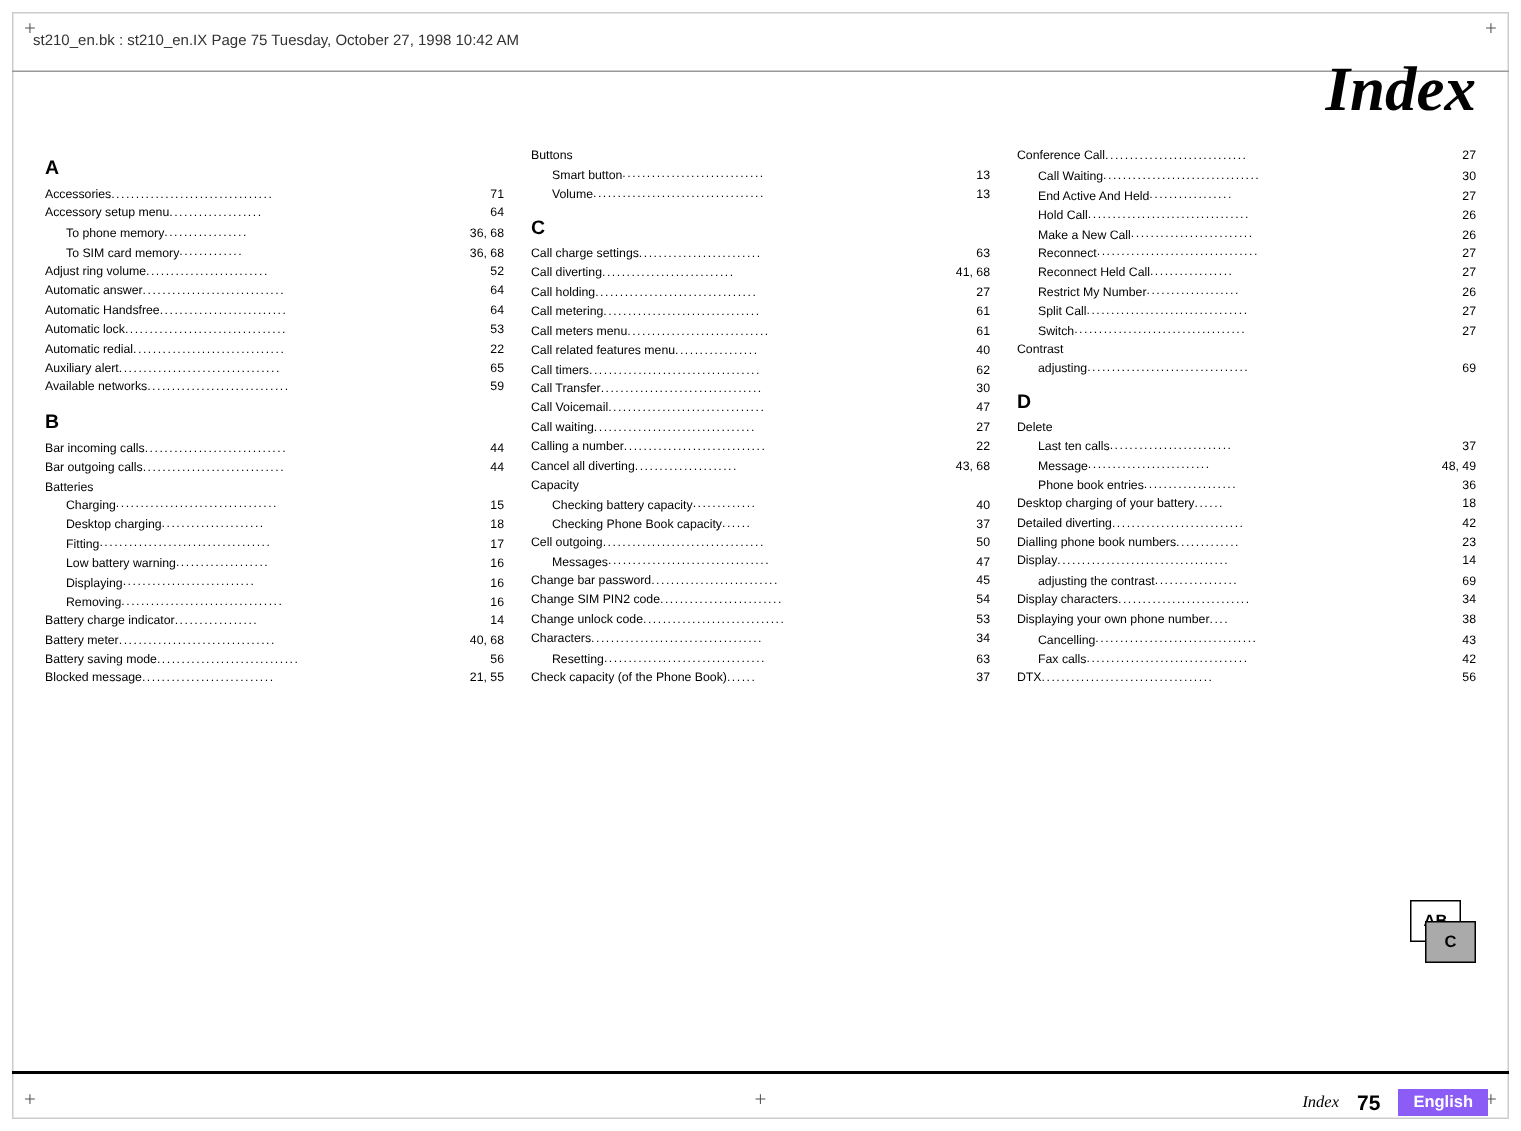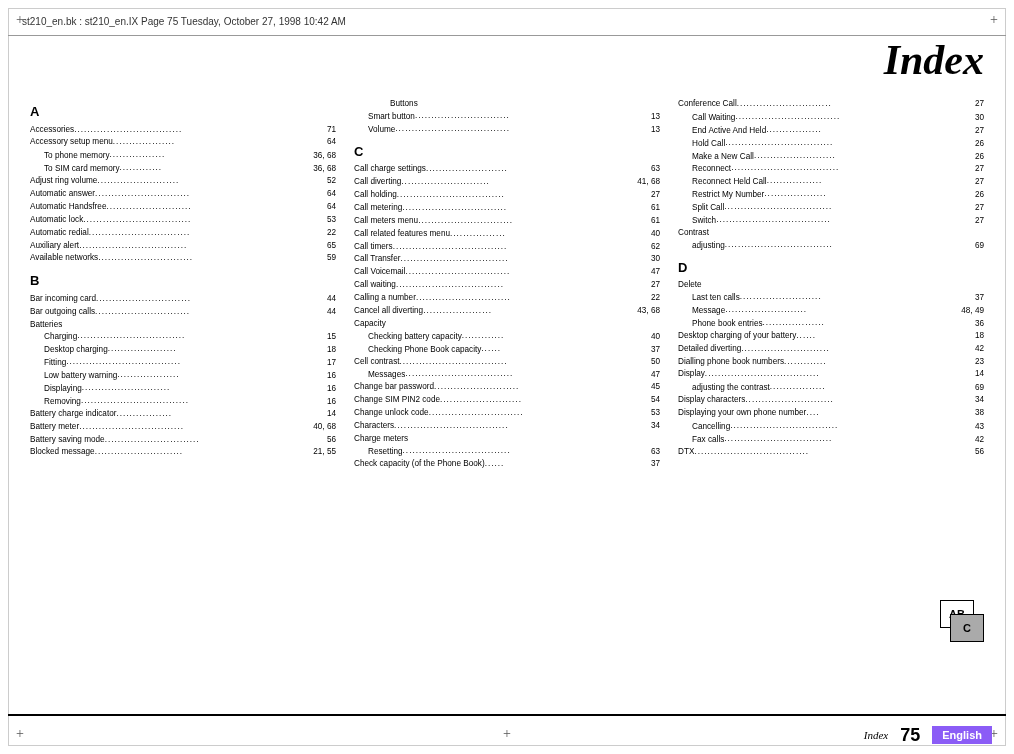--- a/index.html
+++ b/index.html
@@ -16,21 +16,21 @@
     .page-border {
       position: absolute;
       top: 8px; left: 8px; right: 8px; bottom: 8px;
       border: 1px solid #ccc;
     }
 
     
     .header-bar {
       position: absolute;
       top: 8px; left: 8px; right: 8px;
-      height: 28px;
+      height: 40px;
       border-bottom: 1px solid #999;
       display: flex;
       align-items: center;
       padding: 0 14px;
       font-size: 10px;
       color: #333;
       font-family: Arial, sans-serif;
     }
 
     
@@ -119,21 +119,21 @@
     }
 
     .footer-index {
       font-size: 11px;
       font-style: italic;
       font-family: 'Times New Roman', serif;
       color: #000;
     }
 
     .footer-pagenum {
-      font-size: 18px;
+      font-size: 14px;
       font-weight: bold;
       font-family: Arial, sans-serif;
       color: #000;
     }
 
     .footer-lang-box {
       background: #8b5cf6;
       color: #fff;
       font-size: 11px;
       font-weight: bold;
@@ -250,21 +250,21 @@
       </div>
       <div class="entry-row">
         <span class="entry-name">Available networks </span>
         <span class="dots">.............................</span>
         <span class="entry-page">59</span>
       </div>
 
       <div class="section-letter">B</div>
 
       <div class="entry-row">
-        <span class="entry-name">Bar incoming card </span>
+        <span class="entry-name">Bar incoming calls </span>
         <span class="dots">.............................</span>
         <span class="entry-page">44</span>
       </div>
       <div class="entry-row">
         <span class="entry-name">Bar outgoing calls </span>
         <span class="dots">.............................</span>
         <span class="entry-page">44</span>
       </div>
       <div class="entry-row">
         <span class="entry-name">Batteries</span>
@@ -318,21 +318,21 @@
       </div>
       <div class="entry-row">
         <span class="entry-name">Blocked message </span>
         <span class="dots">...........................</span>
         <span class="entry-page">21, 55</span>
       </div>
     </div>
 
     <div class="col">
 
-      <div class="entry-row" style="margin-top:2px;margin-left:36px;">
+      <div class="entry-row" style="margin-top:2px;">
         <span class="entry-name">Buttons</span>
         <span class="dots"></span>
         <span class="entry-page"></span>
       </div>
       <div class="entry-row sub">
         <span class="entry-name">Smart button </span>
         <span class="dots">.............................</span>
         <span class="entry-page">13</span>
       </div>
       <div class="entry-row sub">
@@ -412,21 +412,21 @@
         <span class="entry-name">Checking battery capacity </span>
         <span class="dots">.............</span>
         <span class="entry-page">40</span>
       </div>
       <div class="entry-row sub">
         <span class="entry-name">Checking Phone Book capacity </span>
         <span class="dots">......</span>
         <span class="entry-page">37</span>
       </div>
       <div class="entry-row">
-        <span class="entry-name">Cell contrast </span>
+        <span class="entry-name">Cell outgoing </span>
         <span class="dots">.................................</span>
         <span class="entry-page">50</span>
       </div>
       <div class="entry-row sub">
         <span class="entry-name">Messages </span>
         <span class="dots">.................................</span>
         <span class="entry-page">47</span>
       </div>
       <div class="entry-row">
         <span class="entry-name">Change bar password </span>
@@ -440,25 +440,20 @@
       </div>
       <div class="entry-row">
         <span class="entry-name">Change unlock code </span>
         <span class="dots">.............................</span>
         <span class="entry-page">53</span>
       </div>
       <div class="entry-row">
         <span class="entry-name">Characters </span>
         <span class="dots">...................................</span>
         <span class="entry-page">34</span>
-      </div>
-      <div class="entry-row">
-        <span class="entry-name">Charge meters</span>
-        <span class="dots"></span>
-        <span class="entry-page"></span>
       </div>
       <div class="entry-row sub">
         <span class="entry-name">Resetting </span>
         <span class="dots">.................................</span>
         <span class="entry-page">63</span>
       </div>
       <div class="entry-row">
         <span class="entry-name">Check capacity (of the Phone Book) </span>
         <span class="dots">......</span>
         <span class="entry-page">37</span>

